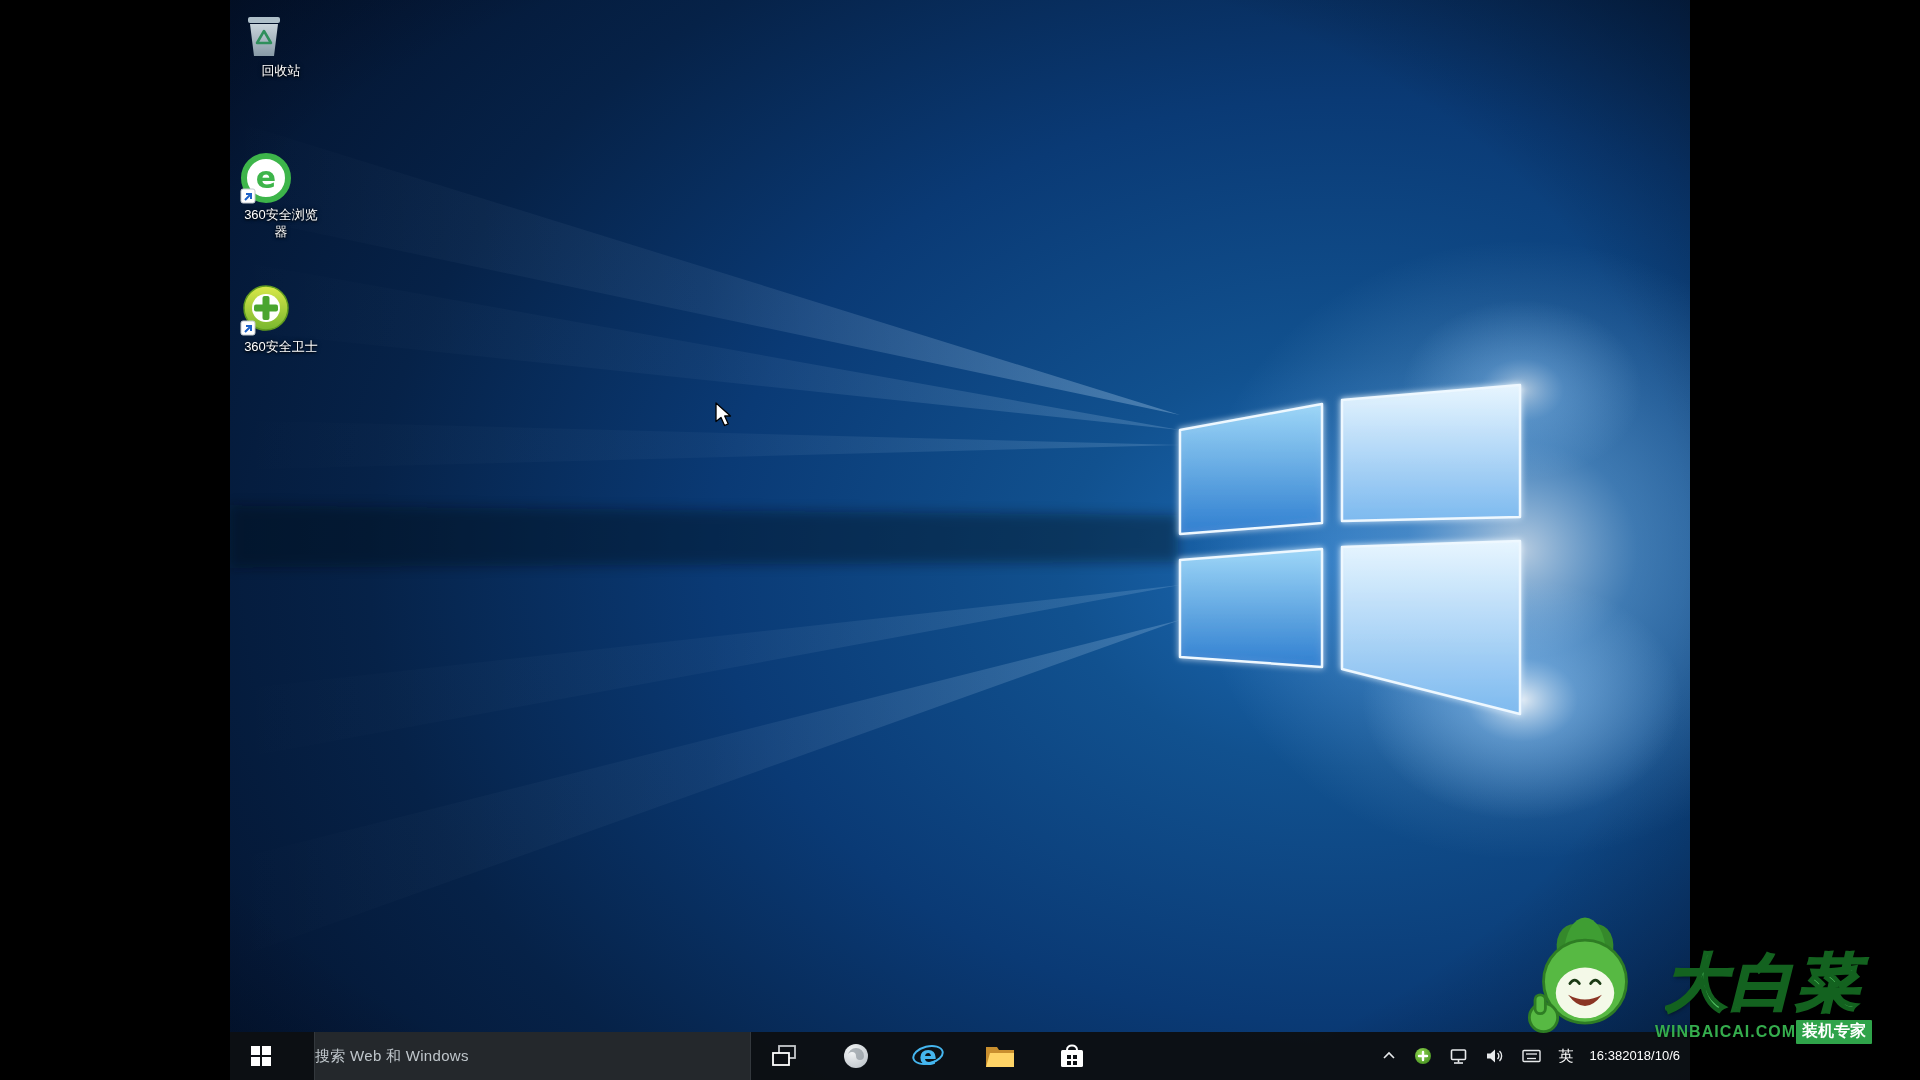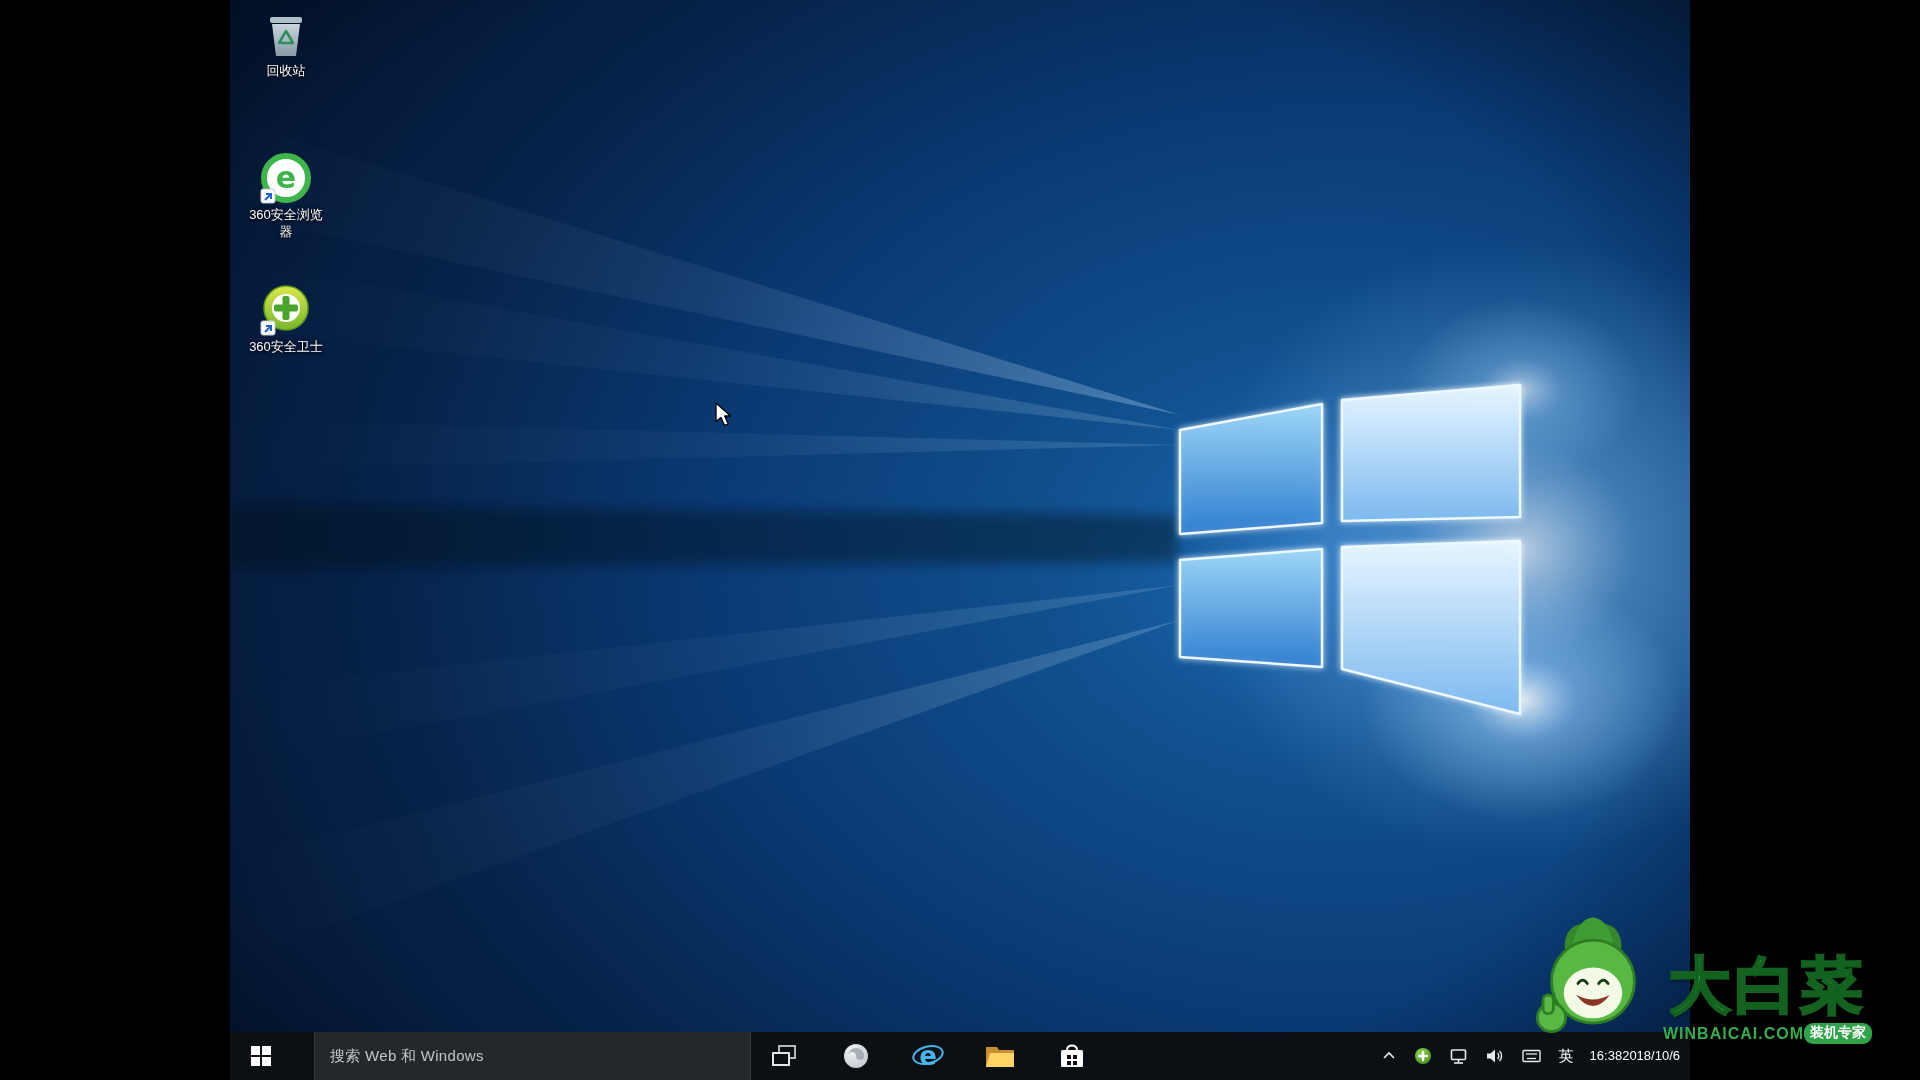--- a/index.html
+++ b/index.html
@@ -10,61 +10,61 @@
   }
   .letterbox{position:absolute;top:0;height:1080px;background:#000;}
   .letterbox.left{left:0;width:230px;}
   .letterbox.right{right:0;width:230px;}
 
   .desktop{position:absolute;left:230px;top:0;width:1460px;height:1080px;overflow:hidden;background:#06182f;}
   .wallpaper{position:absolute;inset:0;}
   .wallpaper svg{display:block;width:100%;height:100%;}
 
   
-  .desk-icon{position:absolute;left:10px;width:92px;display:flex;flex-direction:column;align-items:center;gap:3px;cursor:default;}
+  .desk-icon{position:absolute;left:10px;width:92px;display:flex;flex-direction:column;gap:3px;cursor:default;}
   .icon-label{
     max-width:82px;text-align:center;font-size:13px;line-height:1.3;color:#fff;
     text-shadow:0 1px 2px rgba(0,0,0,.95),0 0 4px rgba(0,0,0,.8);
     overflow-wrap:break-word;word-break:break-all;
   }
 
   
   .taskbar{
     position:absolute;left:0;right:0;bottom:0;height:48px;
     background:rgba(12,15,19,.97);z-index:10;
   }
   .start-button{
     position:absolute;left:0;top:0;width:62px;height:48px;border:0;background:transparent;
     display:flex;align-items:center;justify-content:center;cursor:pointer;
   }
   .searchbox{
     position:absolute;left:84px;top:0;width:437px;height:48px;background:#24282c;
-    display:flex;align-items:center;box-sizing:border-box;padding-left:15px;border:1px solid #33383d;border-top:0;border-bottom:0;
+    display:flex;align-items:center;box-sizing:border-box;padding-left:0;border:1px solid #33383d;border-top:0;border-bottom:0;
   }
   .search-text{font-size:15px;color:#bfc6cb;letter-spacing:.3px;white-space:nowrap;}
   .pinned{position:absolute;left:524px;top:0;height:48px;display:flex;align-items:stretch;gap:12px;}
   .tb-btn{width:60px;height:48px;display:flex;align-items:center;justify-content:center;background:transparent;border:0;cursor:pointer;}
   .tray{position:absolute;right:10px;top:0;height:48px;display:flex;align-items:center;gap:14px;}
   .tray-btn{display:flex;align-items:center;justify-content:center;height:48px;padding:0 2px;background:transparent;border:0;cursor:pointer;}
   .ime{font-size:15px;color:#fff;}
   .clock{display:flex;flex-direction:row;align-items:center;justify-content:center;color:#fff;font-size:13px;line-height:16px;min-width:78px;cursor:pointer;}
 
   
   .cursor{position:absolute;left:485px;top:402px;z-index:40;pointer-events:none;}
 
   
   .watermark{position:absolute;right:48px;bottom:32px;display:flex;align-items:flex-end;gap:4px;z-index:30;pointer-events:none;}
   .wm-text{display:flex;flex-direction:column;align-items:center;padding-bottom:4px;}
   .wm-title{
     font-size:62px;font-weight:bold;color:#52c463;letter-spacing:4px;line-height:1;
-    -webkit-text-stroke:2.5px #13621f;text-shadow:0 2px 4px rgba(0,0,0,.55);
+    -webkit-text-stroke:2.5px #13621f;text-shadow:0 2px 4px rgba(0,0,0,.55);font-style:italic;
   }
   .wm-sub{margin-top:6px;display:flex;align-items:center;font-weight:bold;}
   .wm-site{font-size:16px;color:#35ad4d;letter-spacing:1px;text-shadow:0 1px 2px rgba(0,0,0,.7);}
-  .wm-badge{font-size:14px;color:#fff;background:#2fa34a;padding:1px 6px 2px;border-radius:9px;}
+  .wm-badge{font-size:16px;color:#fff;background:#2fa34a;padding:1px 6px 2px;border-radius:1px;}
 </style>
 </head>
 <body>
 
 <div class="letterbox left"></div>
 <div class="letterbox right"></div>
 
 <div class="desktop">
 
   <div class="wallpaper">

